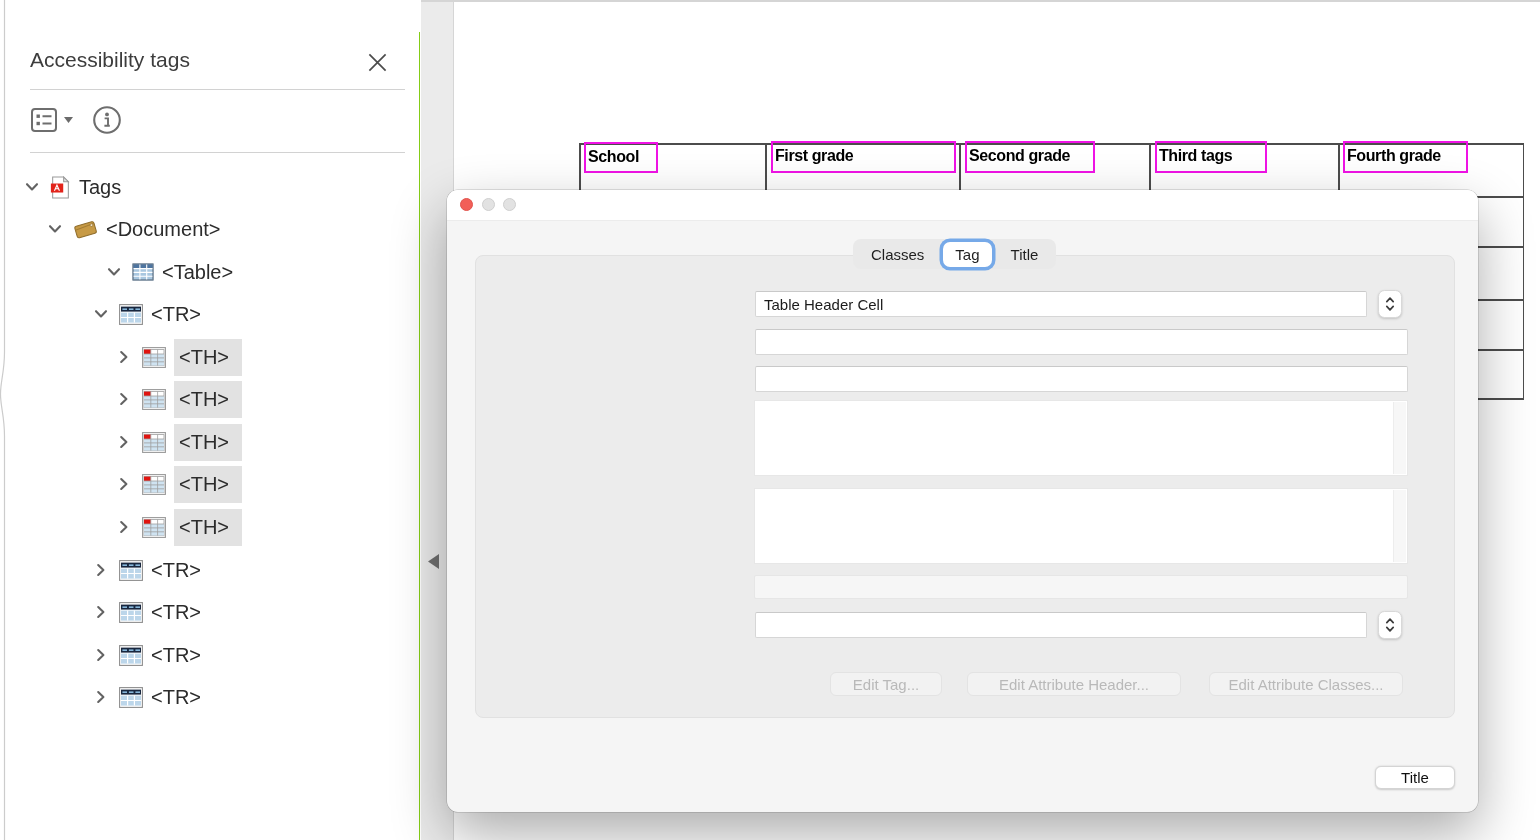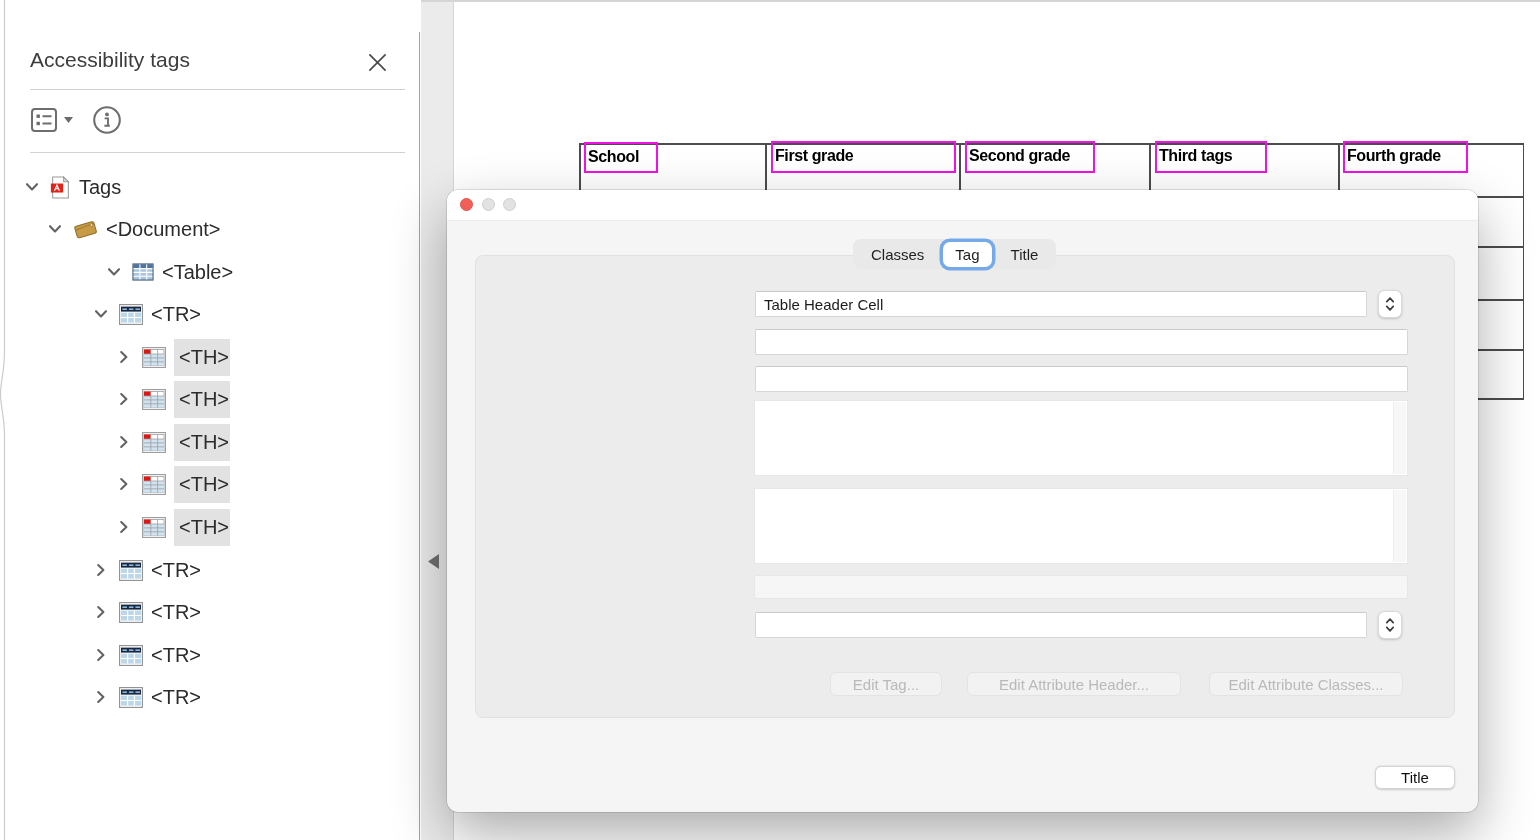--- a/index.html
+++ b/index.html
@@ -16,21 +16,21 @@
     display:flex; align-items:center; justify-content:center; }
   .sep { position:absolute; left:30px; width:375px; height:1px; background:#d2d2d2; }
   .tb-btn { position:absolute; display:flex; align-items:center; }
 
   
   .trow { position:absolute; left:0; width:420px; height:42px; display:flex; align-items:center; }
   .chev { width:16px; height:16px; flex:0 0 16px; margin-right:10px;
     display:flex; align-items:center; justify-content:center; }
   .ticon { margin-right:8px; display:flex; align-items:center; }
   .tlabel { font-size:20px; color:#2c2c2c; white-space:pre; }
-  .tlabel.sel { background:#e2e2e2; padding:7px 1px 7px 5px; }
+  .tlabel.sel { background:#e2e2e2; padding:7px 13px 7px 5px; }
 
   
   #splitter { position:absolute; left:421px; top:2px; width:33px; height:838px; background:#ebebeb;
     border-right:1px solid #d6d6d6; z-index:20; }
   #collapse-arrow { position:absolute; left:6px; top:551px; }
   #top-rule { position:absolute; left:421px; top:0; width:1119px; height:2px; background:#d5d5d5; z-index:21; }
 
   
   #doc { position:absolute; left:455px; top:2px; width:1085px; height:838px; background:#fff; z-index:1; }
   .tline { position:absolute; background:#4c4c4c; z-index:2; }

